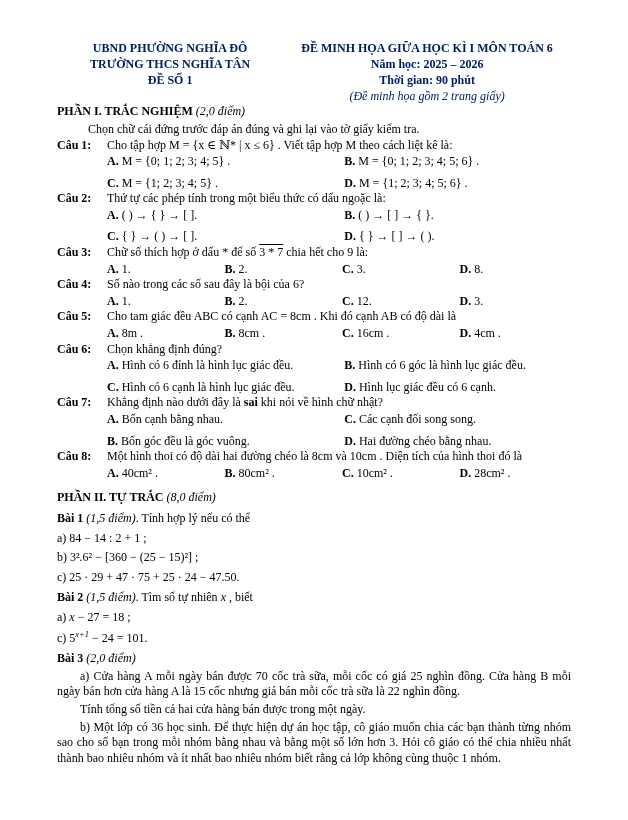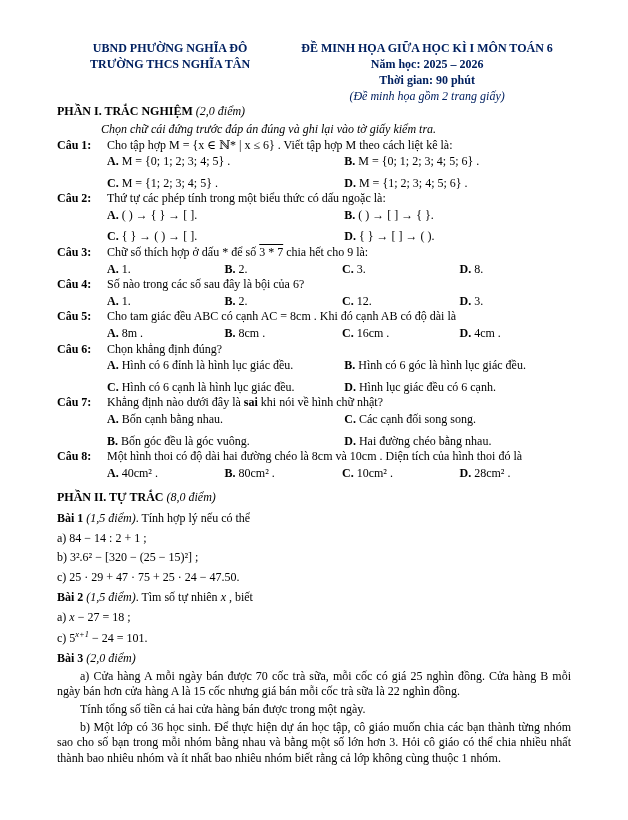--- a/index.html
+++ b/index.html
@@ -19,21 +19,21 @@
   .overline { text-decoration: overline; }
   sup.seg { font-size: 0.7em; }
 
   .doc-header { display: flex; }
   .header-left { width: 44%; text-align: center; }
   .header-right { width: 56%; text-align: center; }
   .doc-header > div > div { line-height: 1.34; }
 
   .part-title { }
   .part-title .pts { font-style: italic; }
-  .instruction { margin-left: 44px; margin-top: 2px; font-style: italic; }
+  .instruction { margin-left: 31px; margin-top: 2px; }
 
   .q-block { margin-top: 0; }
   .q-head { display: flex; }
   .q-label { font-weight: 700; flex: 0 0 50px; }
   .q-text { flex: 1; }
   .q-options { margin-left: 50px; display: grid; column-gap: 4px; row-gap: 2px; margin-top: 1px; gap: 6px; }
   .cols-2 { grid-template-columns: 1.02fr 1fr; }
   .cols-4 { grid-template-columns: repeat(4, 1fr); }
   .opt { white-space: nowrap; overflow: visible; }
   .opt-letter { font-weight: 700; }
@@ -46,20 +46,21 @@
 </style>
 </head>
 <body>
 
 <div class="page">
 
   <header class="doc-header" style="color: rgb(0, 32, 96);">
     <div class="header-left">
       <div class="bold">UBND PHƯỜNG NGHĨA ĐÔ</div>
       <div class="bold">TRƯỜNG THCS NGHĨA TÂN</div>
+      <div class="bold">ĐỀ SỐ 1</div>
     </div>
     <div class="header-right">
       <div class="bold">ĐỀ MINH HỌA GIỮA HỌC KÌ I MÔN TOÁN 6</div>
       <div class="bold">Năm học: 2025 – 2026</div>
       <div class="bold">Thời gian: 90 phút</div>
       <div class="italic">(Đề minh họa gồm 2 trang giấy)</div>
     </div>
   </header>
 
   <section>
@@ -168,21 +169,21 @@
   </section>
 
   <section>
     <div class="part-title part2-title">
       <span class="bold">PHẦN II. TỰ TRẮC</span><span class="pts"> (8,0 điểm)</span>
     </div>
     <div>
         <div class="bai-block">
           <div class="bai-head"><span class="seg bold">Bài 1 </span><span class="seg italic">(1,5 điểm)</span><span class="seg">. Tính hợp lý nếu có thể</span></div>
           <div class="bai-item"><span class="seg">a) 84 − 14 : 2 + 1 ;</span></div>
-          <div class="bai-item"><span class="seg">b) 3².6² − [320 − (25 − 15)²] ;</span></div>
+          <div class="bai-item"><span class="seg">b) 3².6² − [360 − (25 − 15)²] ;</span></div>
           <div class="bai-item"><span class="seg">c) 25 · 29 + 47 · 75 + 25 · 24 − 47.50.</span></div>
         </div>
         <div class="bai-block">
           <div class="bai-head"><span class="seg bold">Bài 2 </span><span class="seg italic">(1,5 điểm)</span><span class="seg">. Tìm số tự nhiên </span><span class="seg italic">x</span><span class="seg"> , biết</span></div>
           <div class="bai-item"><span class="seg">a) </span><span class="seg italic">x</span><span class="seg"> − 27 = 18 ;</span></div>
           <div class="bai-item"><span class="seg">c) 5</span><sup class="seg italic">x+1</sup><span class="seg"> − 24 = 101.</span></div>
         </div>
         <div class="bai-block">
           <div class="bai-head"><span class="seg bold">Bài 3 </span><span class="seg italic">(2,0 điểm)</span></div>
           <div class="bai-para"><span class="seg">a) Cửa hàng A mỗi ngày bán được 70 cốc trà sữa, mỗi cốc có giá 25 nghìn đồng. Cửa hàng B mỗi ngày bán hơn cửa hàng A là 15 cốc nhưng giá bán mỗi cốc trà sữa là 22 nghìn đồng.</span></div>

